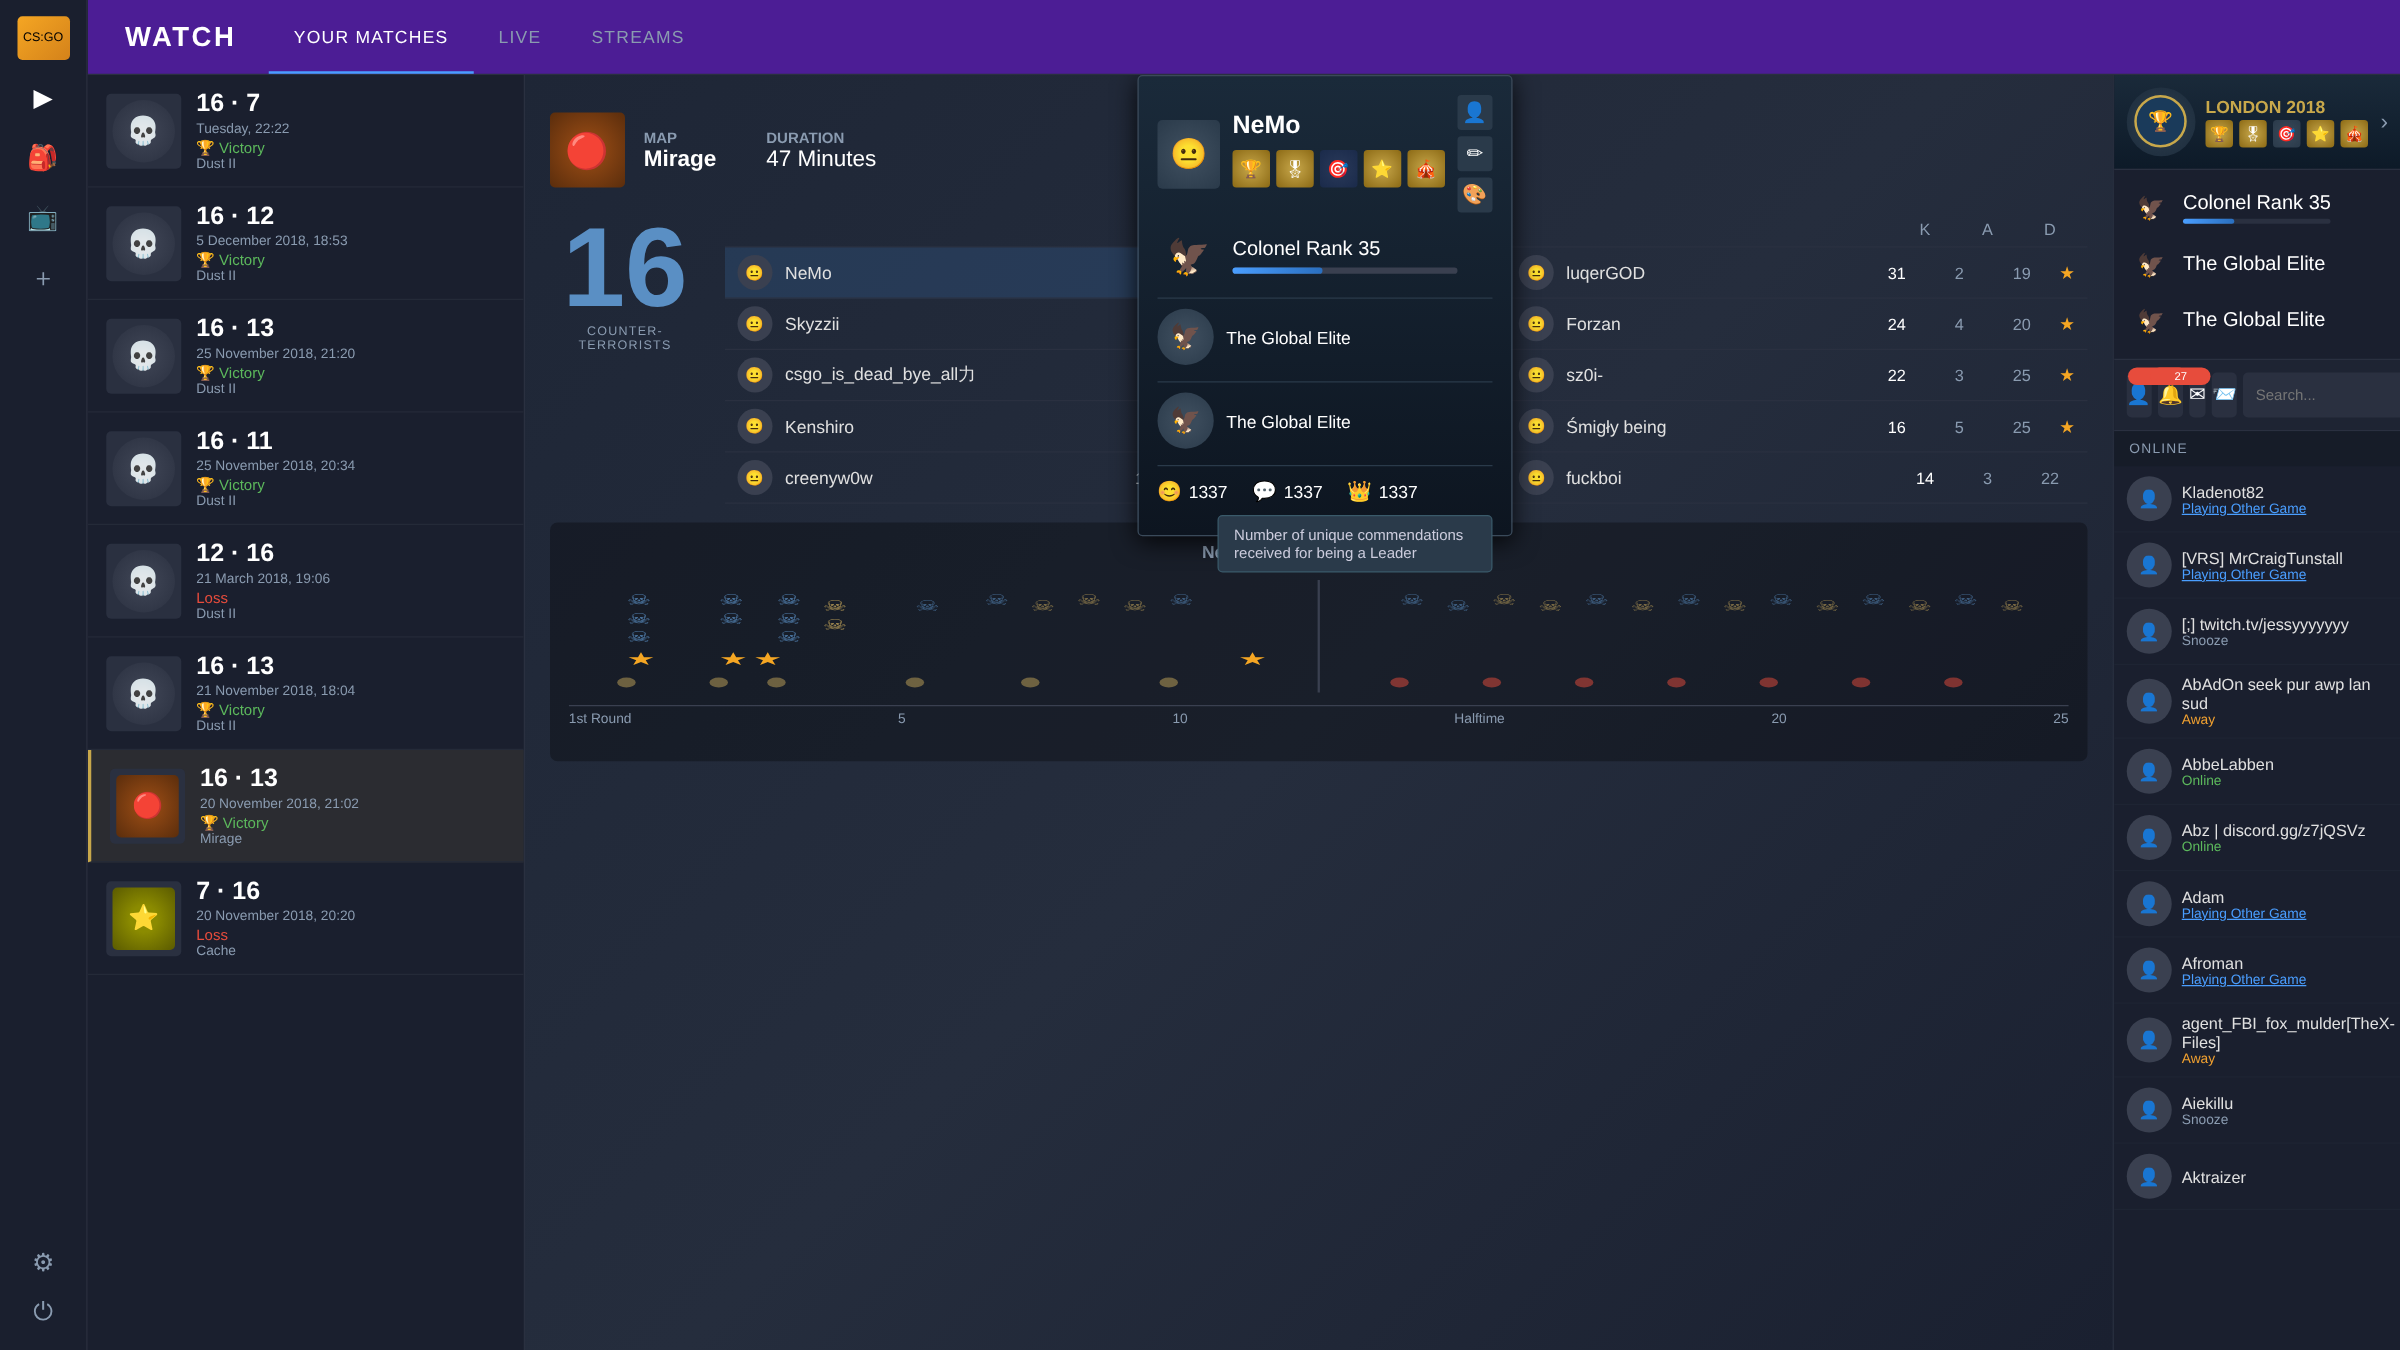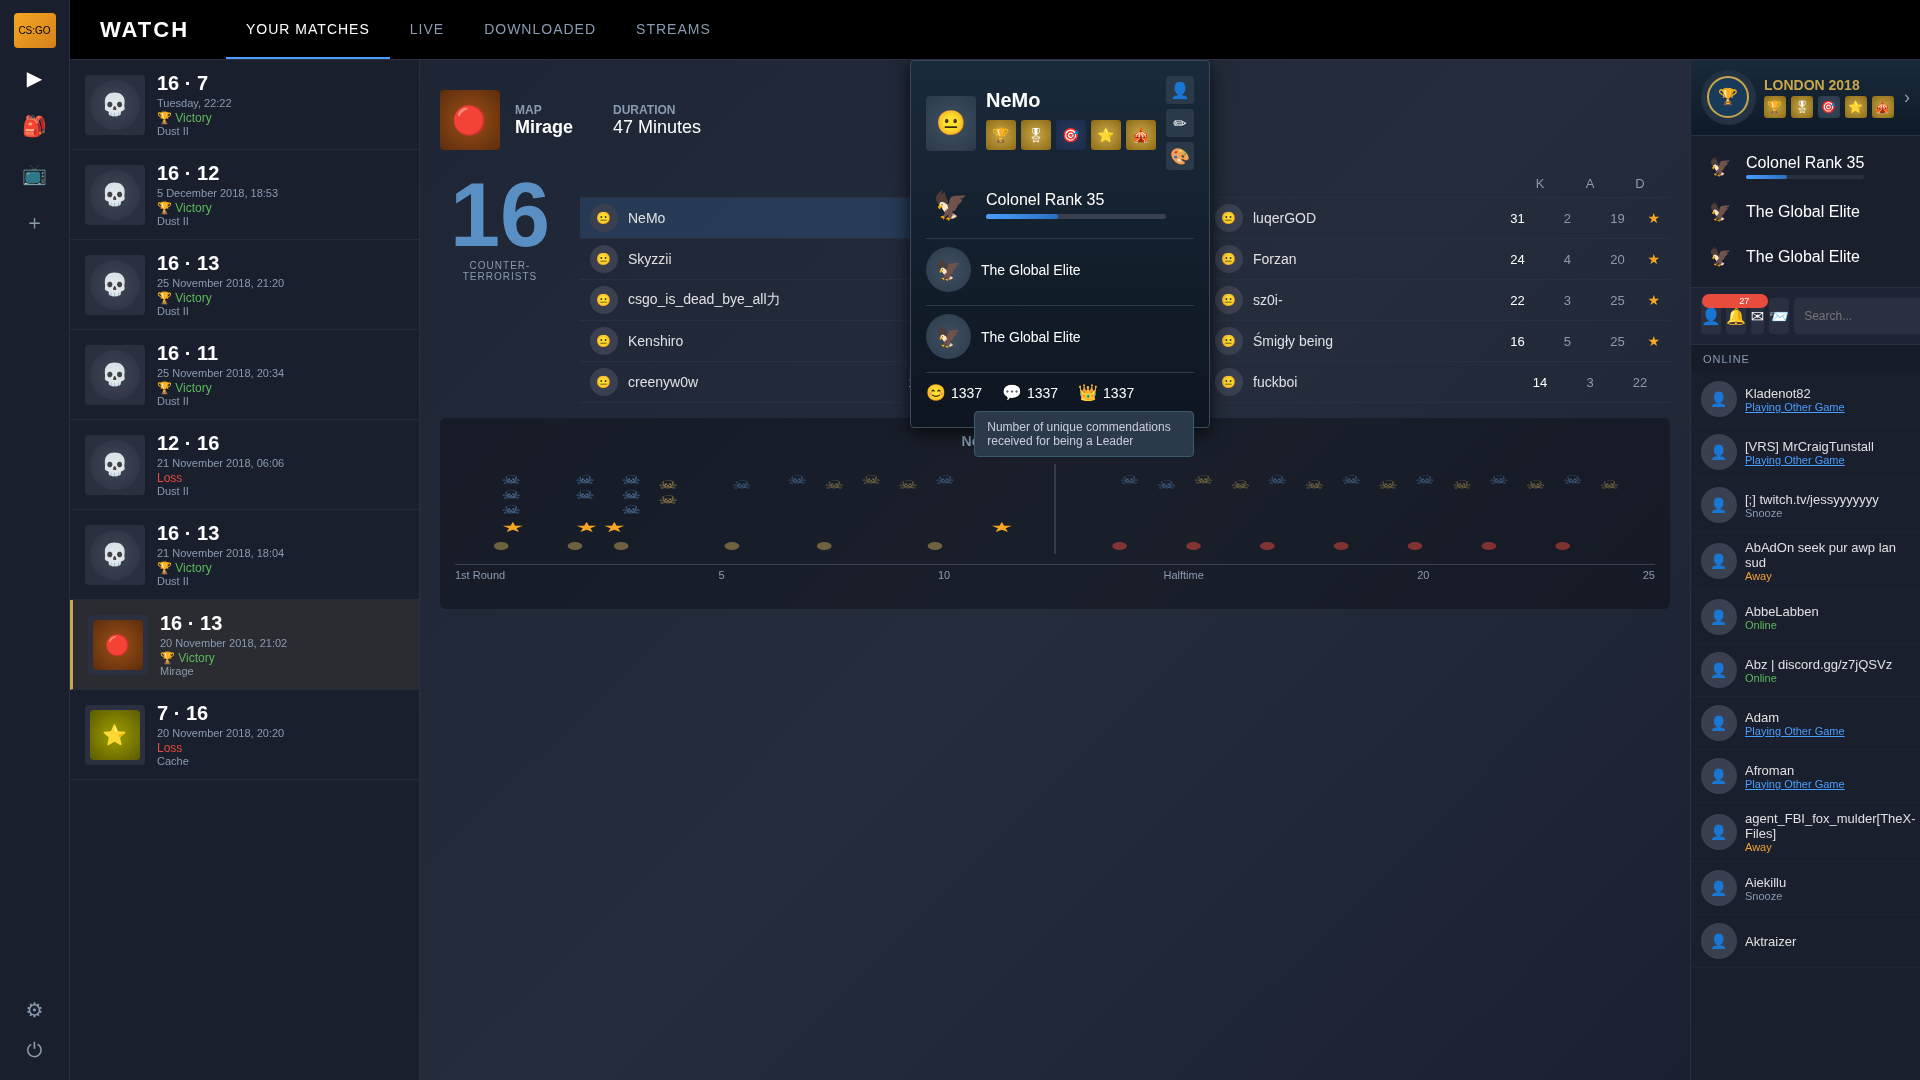--- a/index.html
+++ b/index.html
@@ -45,26 +45,26 @@
     .main {
       flex: 1;
       display: flex;
       flex-direction: column;
       background: #1e2636;
       overflow: hidden;
     }
 
     
     .header {
-      background: #000000;
+      background: #4c1d95;
       padding: 0 30px;
       height: 60px;
       display: flex;
       align-items: center;
-      gap: 37px;
+      gap: 26px;
       border-bottom: 1px solid #2a3040;
     }
     .header-title {
       font-size: 22px;
       font-weight: bold;
       color: #fff;
       letter-spacing: 2px;
       text-transform: uppercase;
     }
     .nav-tabs {
@@ -596,21 +596,20 @@
   </div>
 </div>
 
 <div class="main">
 
   <div class="header">
     <div class="header-title">WATCH</div>
     <nav class="nav-tabs">
       <div class="nav-tab active">Your Matches</div>
       <div class="nav-tab">Live</div>
-      <div class="nav-tab">Downloaded</div>
       <div class="nav-tab">Streams</div>
     </nav>
   </div>
 
   <div class="content">
 
     <div class="match-list">
 
       <div class="match-item">
         <div class="match-avatar">
@@ -659,21 +658,21 @@
           <div class="match-map">Dust II</div>
         </div>
       </div>
 
       <div class="match-item">
         <div class="match-avatar">
           <div class="match-skull">💀</div>
         </div>
         <div class="match-info">
           <div class="match-score">12 · 16</div>
-          <div class="match-date">21 November 2018, 06:06</div>
+          <div class="match-date">21 March 2018, 19:06</div>
           <div class="match-result loss"><span>Loss</span></div>
           <div class="match-map">Dust II</div>
         </div>
       </div>
 
       <div class="match-item">
         <div class="match-avatar">
           <div class="match-skull">💀</div>
         </div>
         <div class="match-info">

